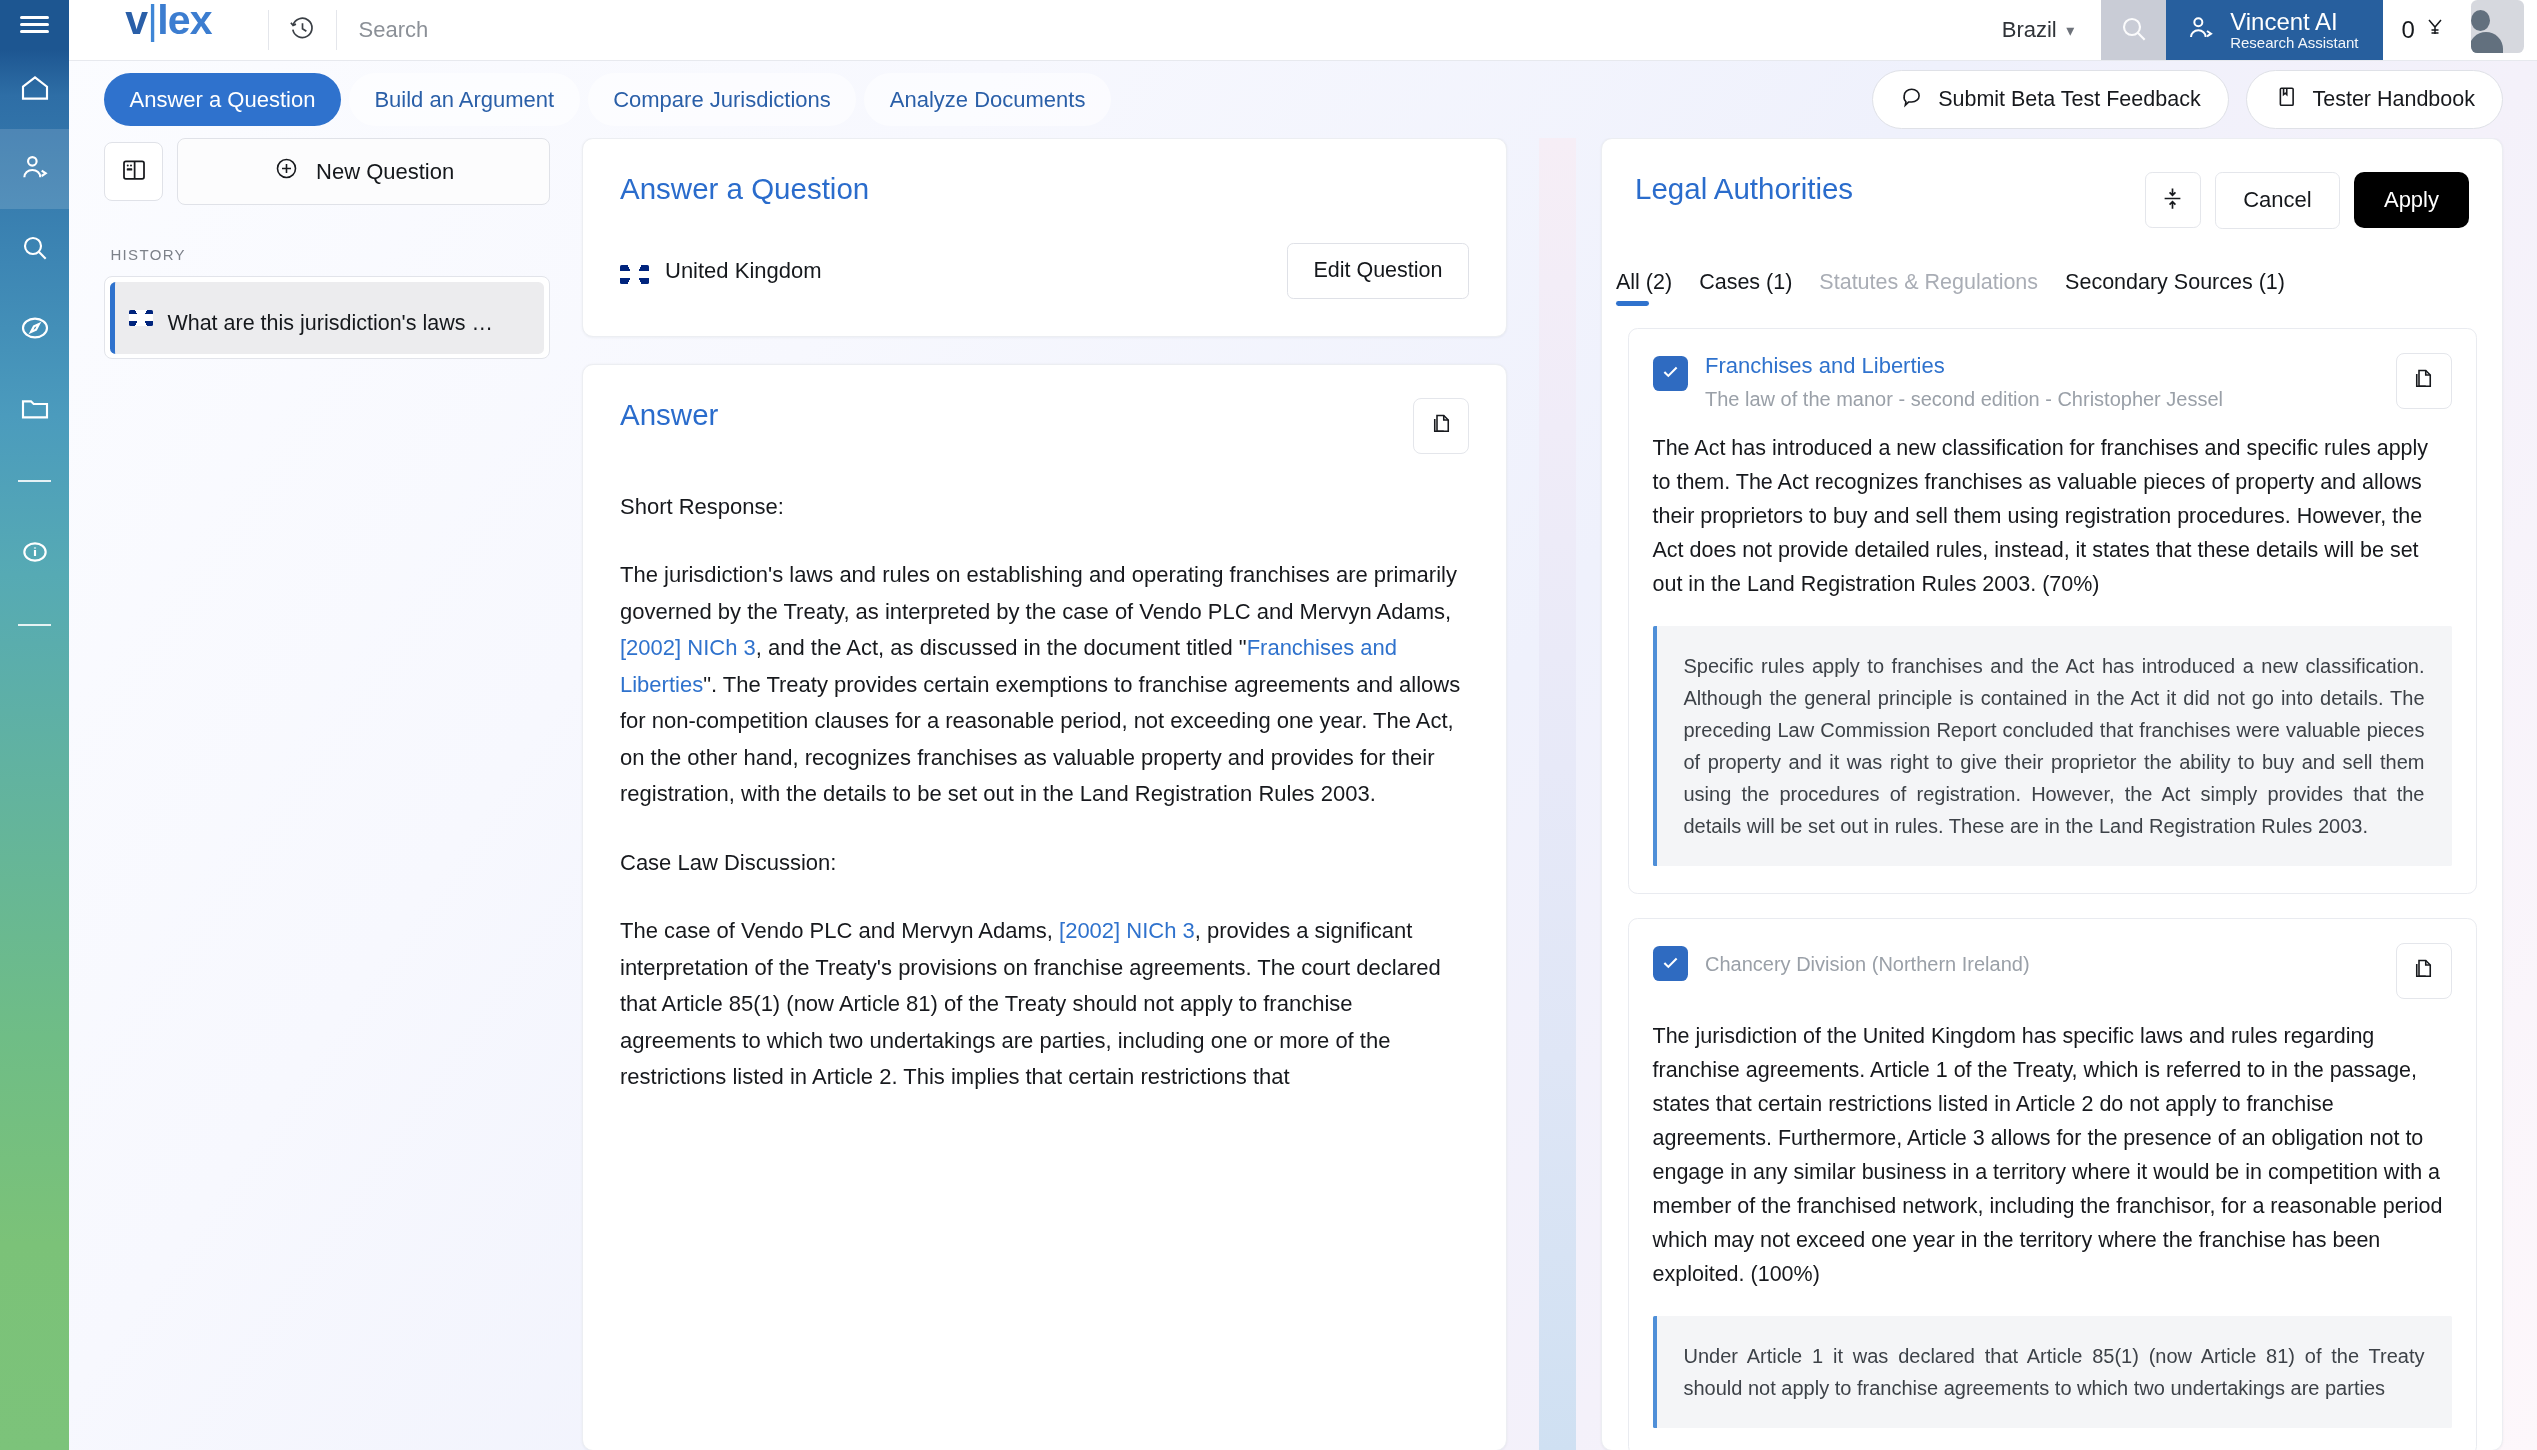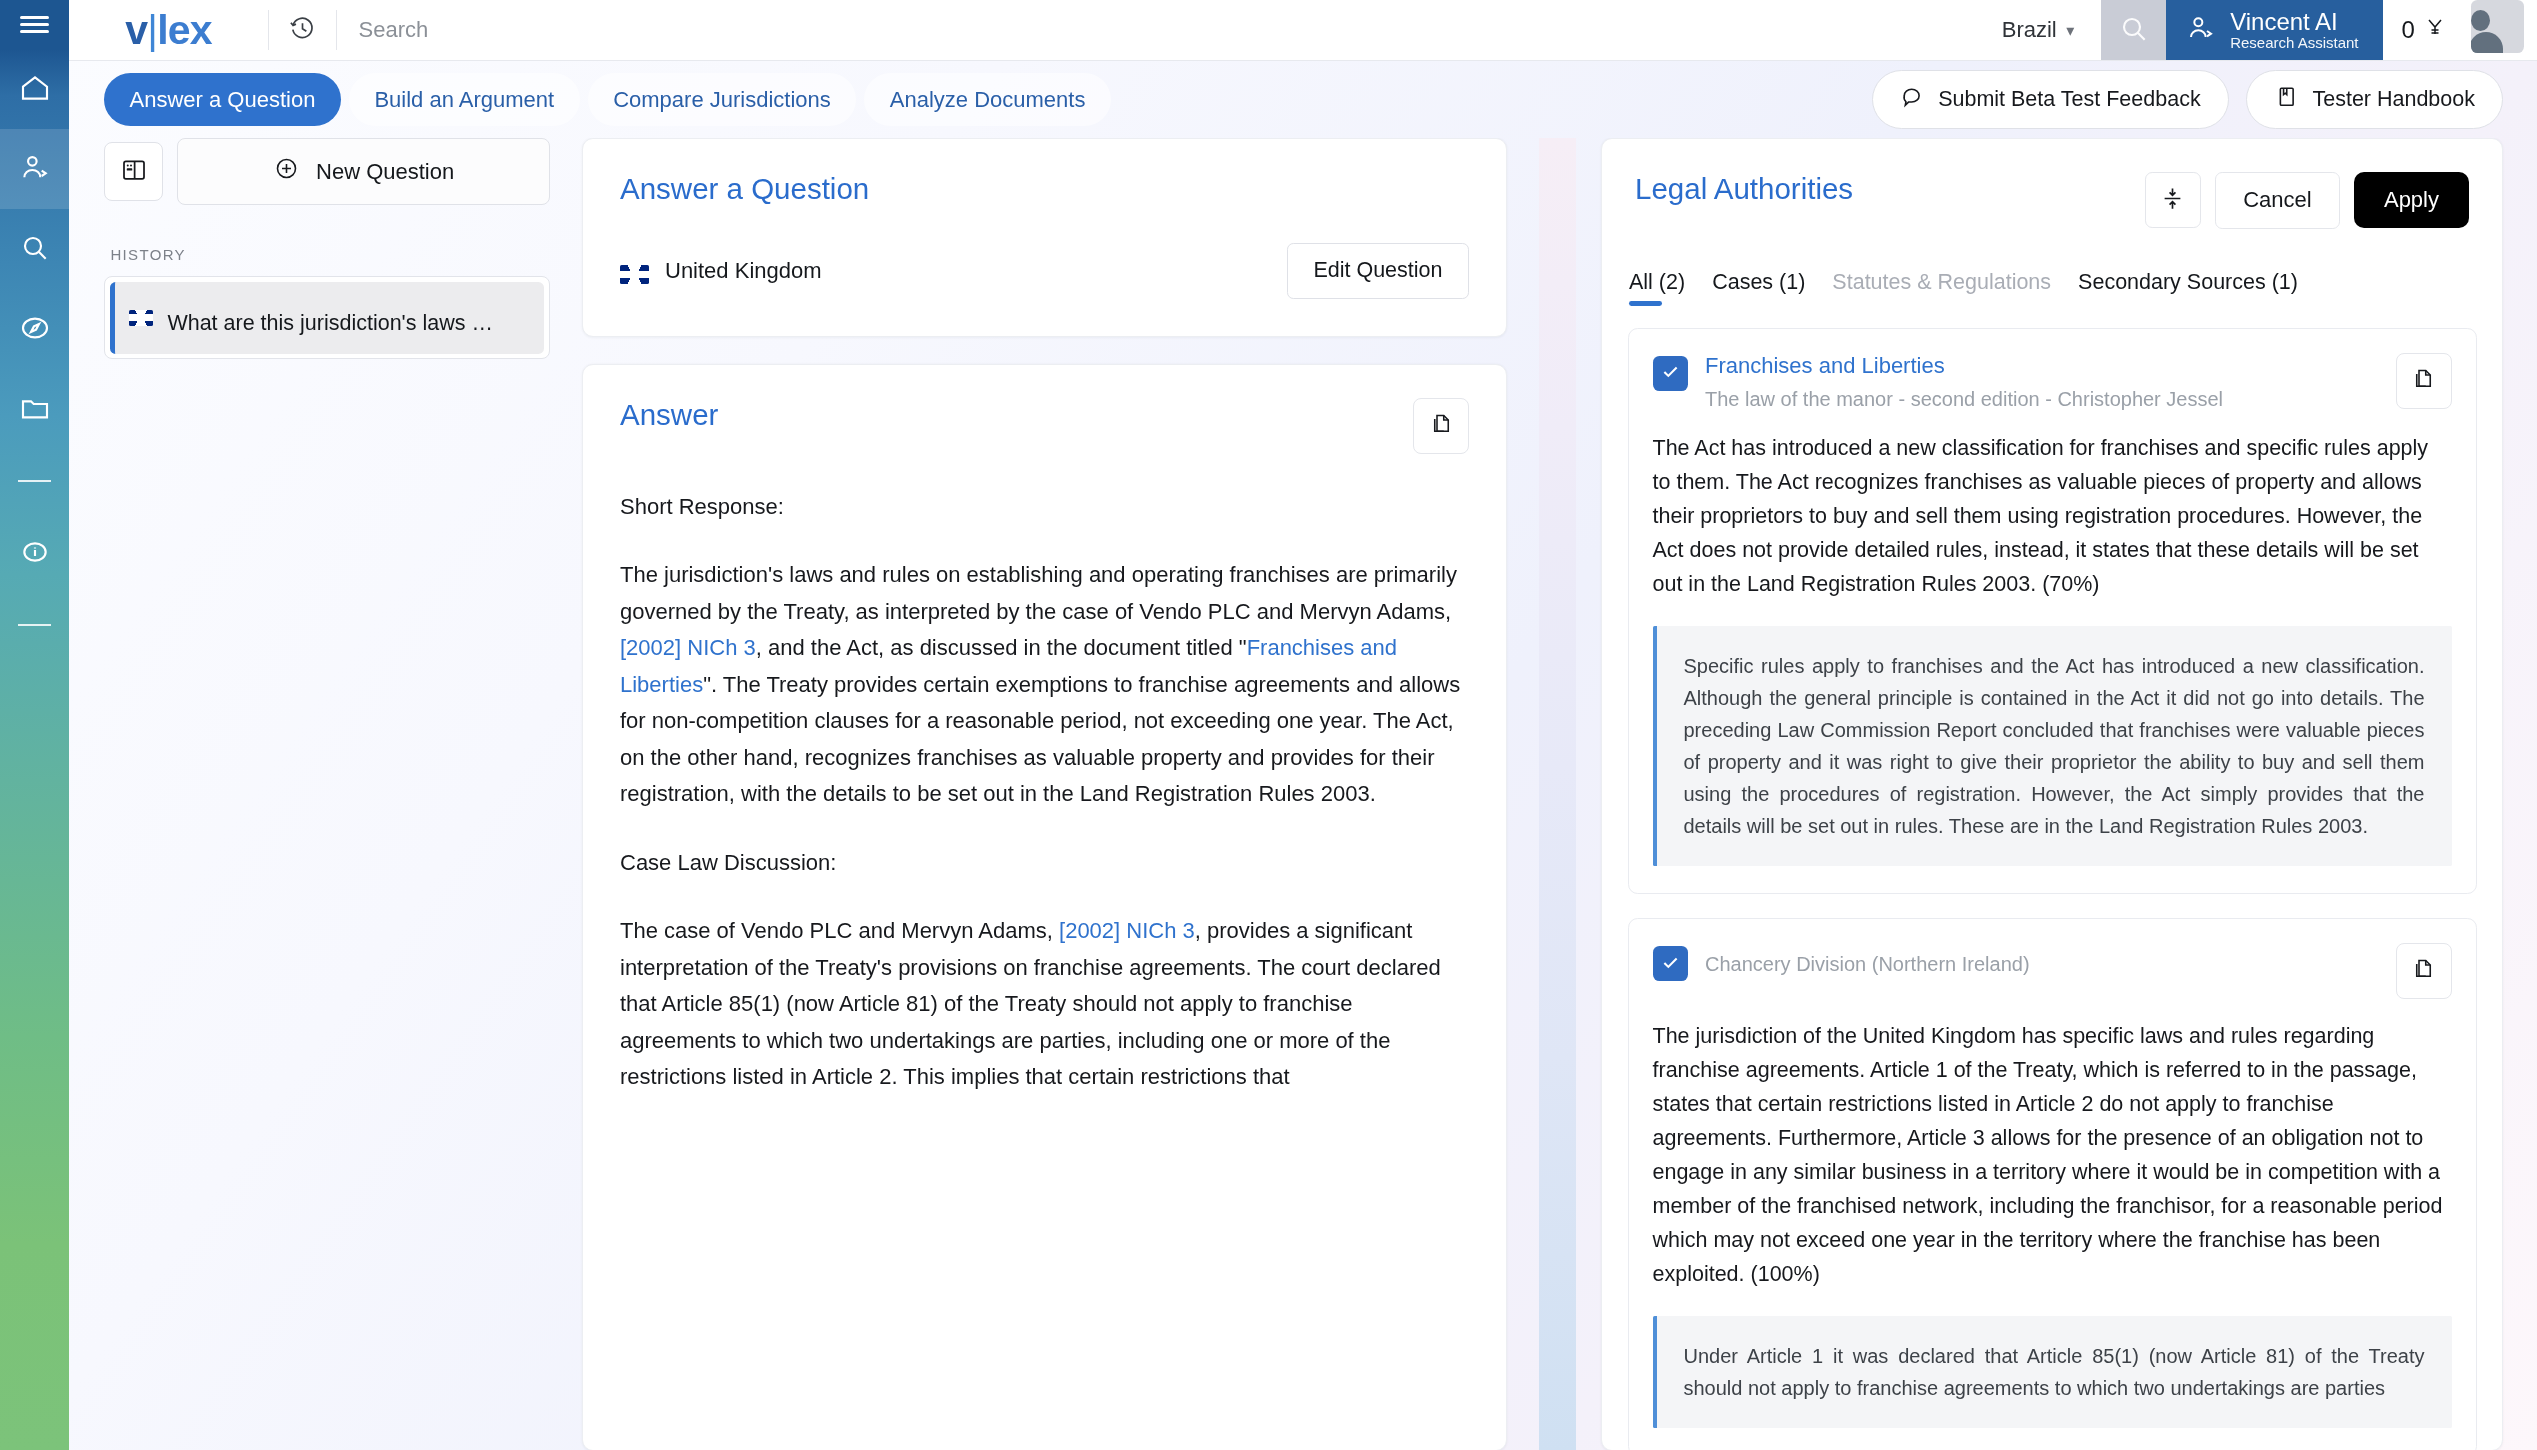--- a/index.html
+++ b/index.html
@@ -38,21 +38,21 @@
 
   
   .shell { flex: 1; height: 1451px; display: flex; flex-direction: column;
            background: linear-gradient(125deg,#fbfcff 0%, #f7f8fe 28%, #eff1fc 55%, #f4f1fa 72%, #fdf7fb 100%);}
 
   
   .topbar {
     height: 61px; flex: 0 0 61px; background: #fff; display: flex; align-items: stretch;
     border-bottom: 0.8px solid #e7e9ee;
   }
-  .brand { width: 199px; display:flex; align-items:center; justify-content:center; }
+  .brand { width: 199px; display:flex; justify-content:center; }
   .brand .logo { font-size: 41px; font-weight: 700; color:#2a5fa8; letter-spacing:-0.8px; line-height:1;}
   .brand .logo .bar { color:#3f86d6; font-weight:400; }
   .brand .logo .lex { color:#3c7dd0; }
   .divider-v { width:0.8px; background:#e4e6eb; margin: 9.6px 0; }
   .hist-btn { width: 67px; display:flex; align-items:center; justify-content:center; }
   .hist-btn svg { width: 29px; height:29px; }
   .searchwrap { flex:1; display:flex; align-items:center; padding-left: 22px; }
   .searchwrap input {
     border:none; outline:none; background:transparent; font-size: 22px;
     color:#3b3f45; width: 100%; font-family:"Liberation Sans",sans-serif;
@@ -161,21 +161,21 @@
              box-shadow: 0 0.8px 2.4px rgba(23,32,56,0.05); }
   .la-head { padding: 33px 33px 0 33px; display:flex; align-items:flex-start; justify-content:space-between; }
   .la-actions { display:flex; align-items:center; gap: 14.3px; }
   .sq-btn { width:56px; height:56px; border:0.8px solid #e4e6eb; border-radius:7.2px; background:#fff;
             display:flex; align-items:center; justify-content:center; cursor:pointer;}
   .sq-btn svg { width:27px; height:27px; }
   .btn-cancel { border:0.8px solid #e4e6eb; background:#fff; border-radius:7.2px; padding: 14.3px 27px;
                 font-size: 22px; color:#15181c; cursor:pointer; }
   .btn-apply { background:#000000; color:#fff; border:none; border-radius:10px; padding: 15px 30px;
                font-size: 22px; cursor:pointer; }
-  .la-tabs { display:flex; align-items:flex-end; gap: 27px; padding: 41px 33px 0 27px; }
+  .la-tabs { display:flex; align-items:flex-end; gap: 27px; padding: 41px 33px 0 14px; }
   .la-tab { font-size: 21.5px; color:#15181c; padding-bottom: 11px; cursor:pointer; position:relative; }
   .la-tab.dim { color:#a9adb5; }
   .la-tab.sel::after {
     content:""; position:absolute; left:0; bottom:0; width: 33px; height:4.8px; background:#2f72cd; border-radius:2.4px;
   }
   .auth-list { padding: 22px 25.5px 0 25.5px; }
   .auth {
     border:0.8px solid #e9ebf0; border-radius: 9.6px; padding: 24px 24px 27px 24px; margin-bottom: 24px;
     background:#fff;
   }

